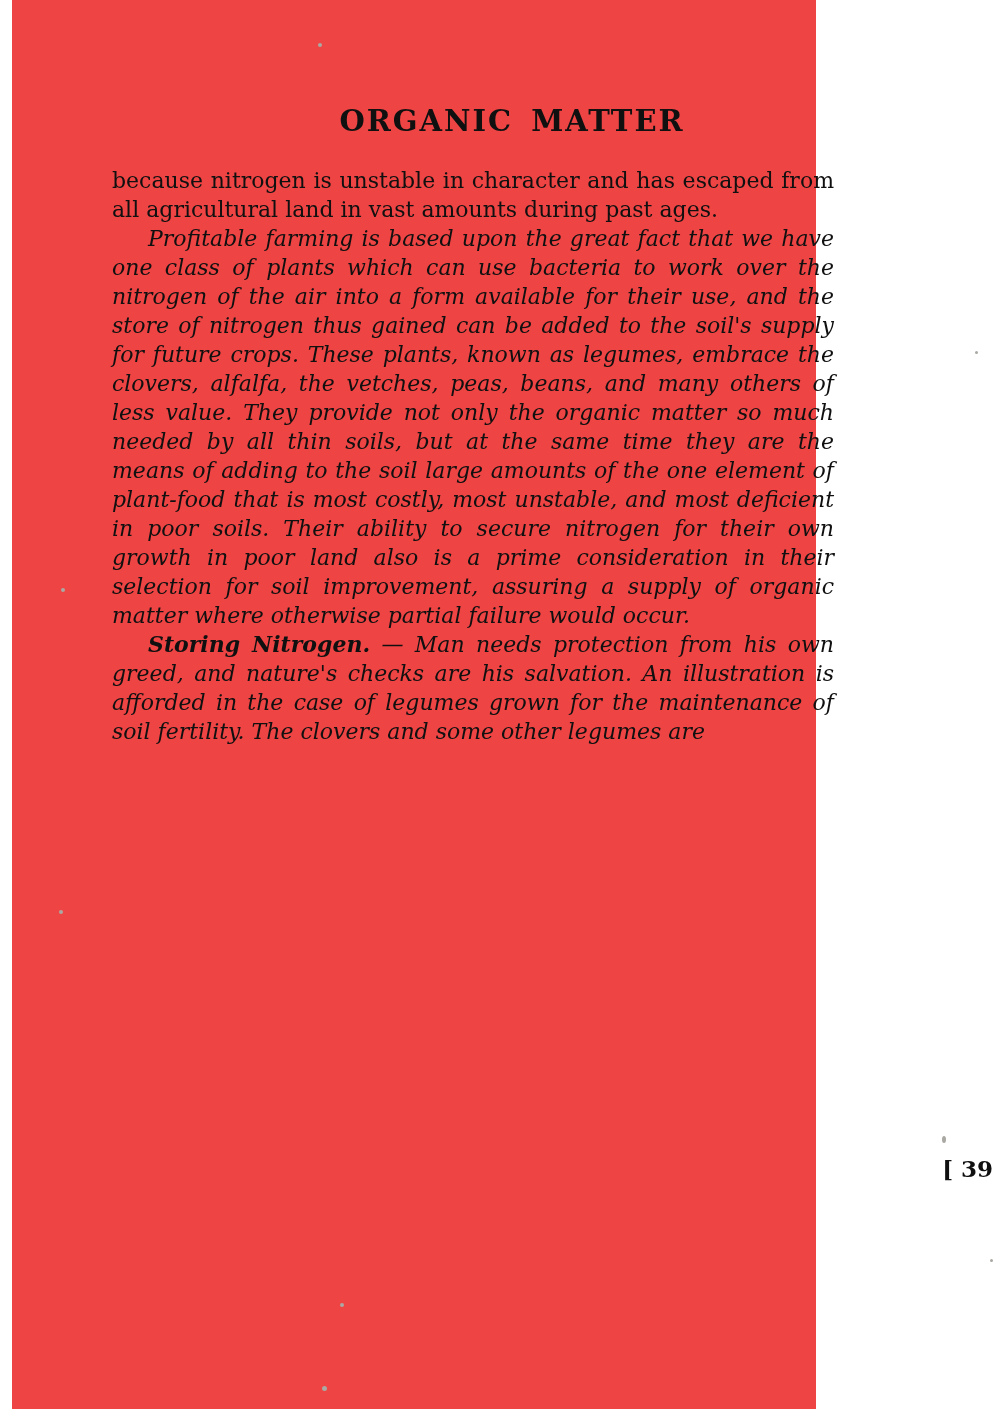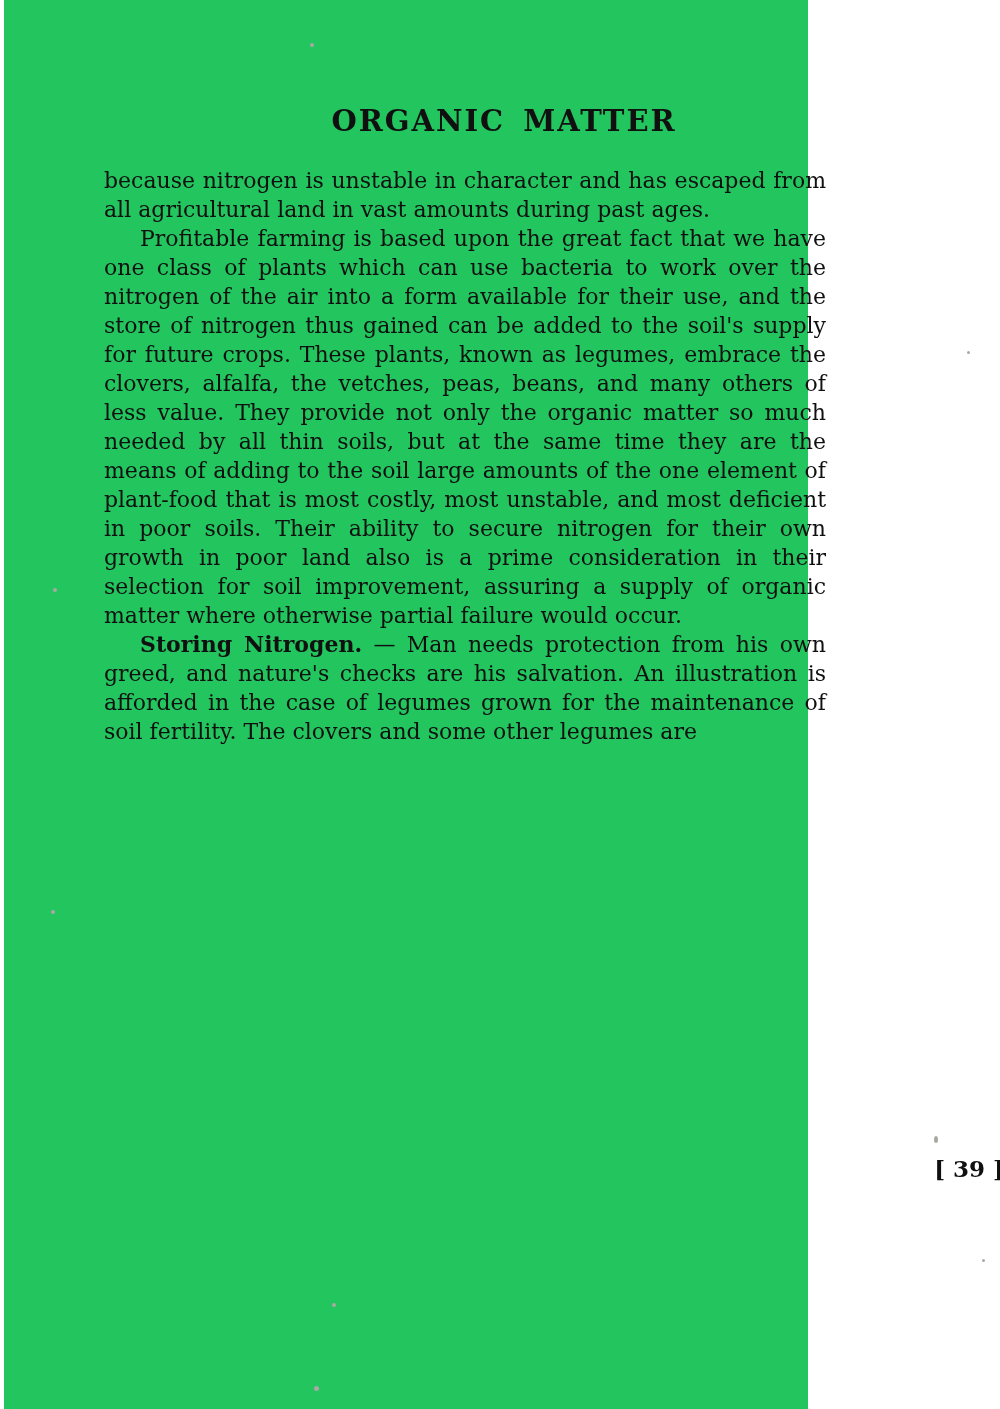--- a/index.html
+++ b/index.html
@@ -10,24 +10,24 @@
   body {
     width: 1000px;
     height: 1409px;
     font-family: "Liberation Serif", serif;
     color: #101010;
     position: relative;
     overflow: hidden;
   }
   .page {
     position: absolute;
-    top: 0; left: 4px;
+    top: 0; left: 12px;
     width: 804px;
     height: 1409px;
-    background: #22c55e;
+    background: #ef4444;
   }
   .page-header {
     position: absolute;
     top: 104px;
     left: 0;
     width: 1000px;
     text-align: center;
     font-size: 29px;
     font-weight: bold;
     letter-spacing: 2.0px;
@@ -46,20 +46,21 @@
     font-family: "DejaVu Serif", serif;
     letter-spacing: 0px;
   }
   .para {
     margin: 0;
     padding: 0;
     text-align: justify;
   }
   .para.indent {
     text-indent: 36px;
+    font-style: italic;
   }
   .runhead {
     font-weight: bold;
   }
   .folio {
     position: absolute;
     top: 1155px;
     left: 0;
     width: 1000px;
     text-align: right;

